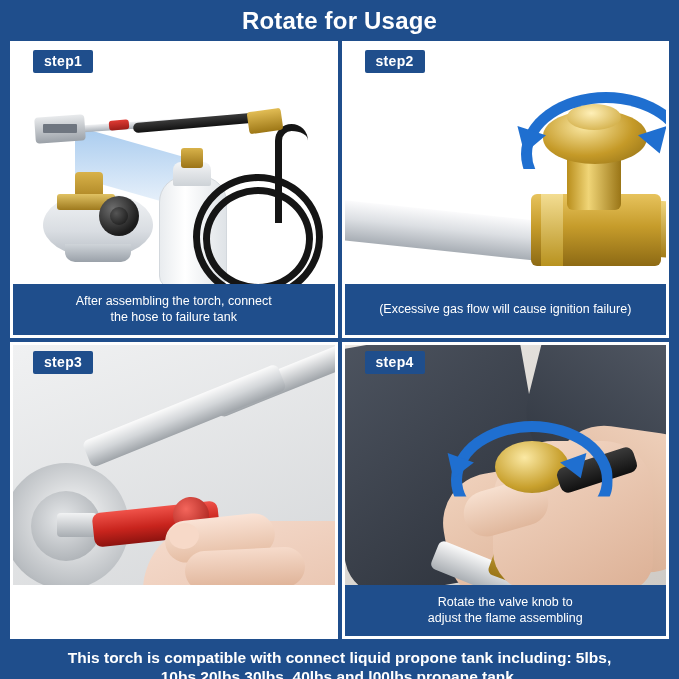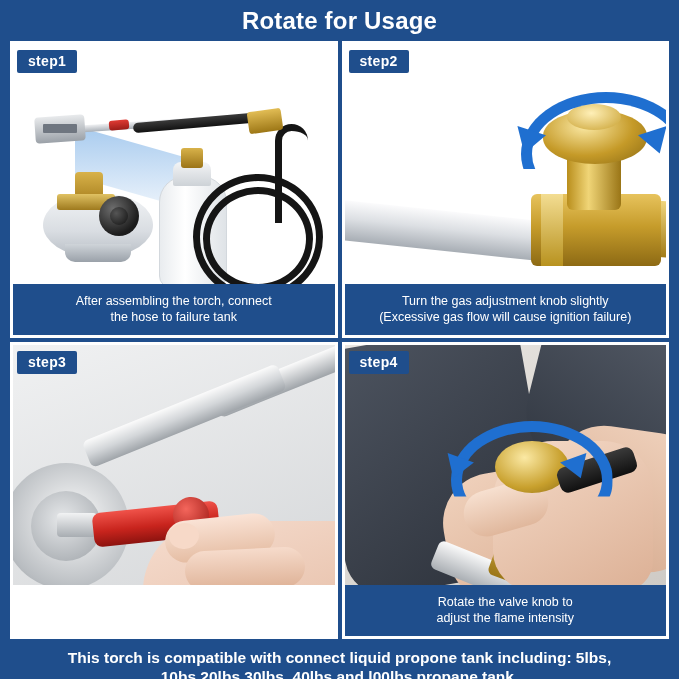--- a/index.html
+++ b/index.html
@@ -41,21 +41,21 @@
     overflow:hidden;
   }
   .media{
     position:relative;
     height:240px;
     background:#ffffff;
     overflow:hidden;
   }
   .badge{
     position:absolute;
-    left:4px;top:6px;
+    left:20px;top:6px;
     background:#1f4e8c;
     color:#ffffff;
     font-size:14px;
     font-weight:bold;
     padding:3px 11px 4px 11px;
     border-radius:2px;
     z-index:20;
     letter-spacing:.3px;
   }
   .caption{
@@ -422,21 +422,20 @@
           <div class="sh s2-stem"></div>
           <div class="sh s2-knob"></div>
           <div class="sh s2-knob-top"></div>
           <div class="sh s2-arrow"></div>
           <div class="sh s2-arrow-head"></div>
           <div class="sh s2-arrow-head2"></div>
         </div>
         <div class="badge">step2</div>
       </div>
       <div class="caption">
-        <span>Turn the gas adjustment knob slightly</span>
         <span>(Excessive gas flow will cause ignition failure)</span>
       </div>
     </div>
 
     <div class="card">
       <div class="media">
         <div class="s3bg"></div>
         <div class="art">
           <div class="sh s3-rod2"></div>
           <div class="sh s3-rod"></div>
@@ -470,21 +469,21 @@
           <div class="sh s4-knob"></div>
           <div class="sh s4-dark"></div>
           <div class="sh s4-arrow"></div>
           <div class="sh s4-arrow-head"></div>
           <div class="sh s4-arrow-head2"></div>
         </div>
         <div class="badge">step4</div>
       </div>
       <div class="caption">
         <span>Rotate the valve knob to</span>
-        <span>adjust the flame intensity</span>
+        <span>adjust the flame assembling</span>
       </div>
     </div>
 
   </div>
 
   <div class="footer">
     <div>This torch is compatible with connect liquid propone tank including: 5lbs,</div>
     <div>10bs,20lbs,30lbs, 40lbs and l00lbs propane tank.</div>
   </div>
 

